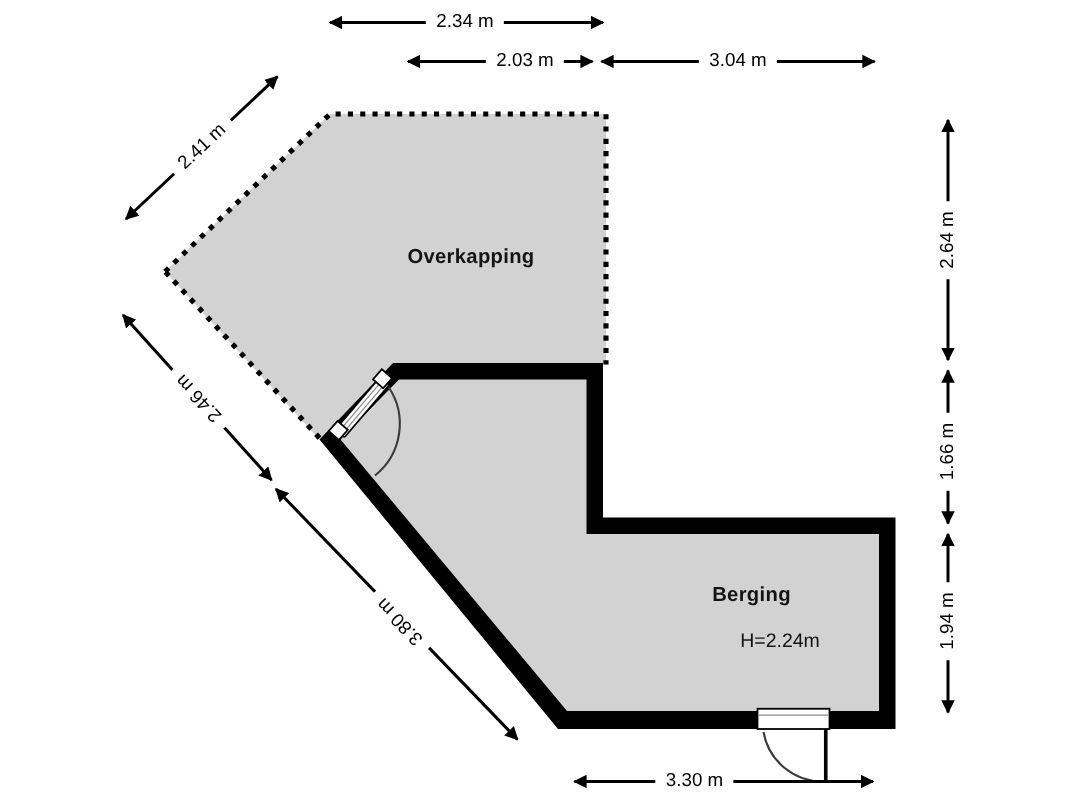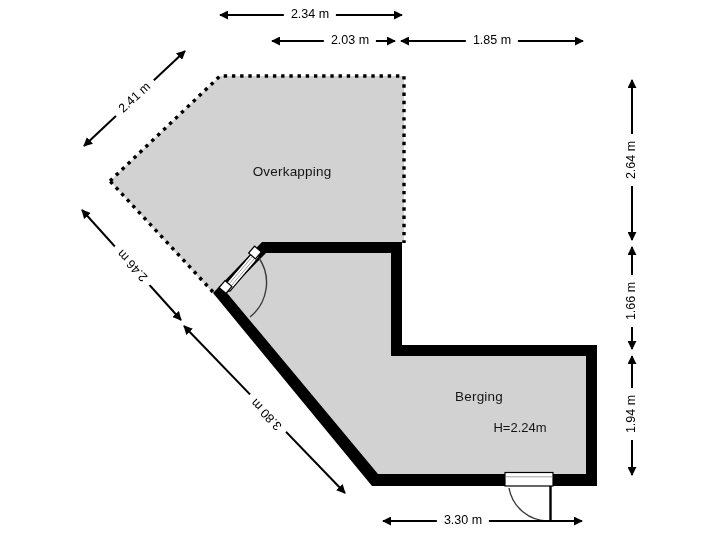--- a/index.html
+++ b/index.html
@@ -19,24 +19,25 @@
     font-size:12.5px;
     line-height:1.25;
     color:#000000;
     white-space:nowrap;
     text-align:center;
   }
   .room-label{
     position:absolute;
     transform:translate(-50%,-50%);
     font-size:13.5px;
-    font-weight:normal;
+    font-weight:bold;
     color:#141414;
     white-space:nowrap;
     letter-spacing:.2px;
+    margin-left:22px;
   }
   .room-note{
     position:absolute;
     transform:translate(-50%,-50%);
     font-size:13px;
     font-weight:normal;
     color:#141414;
     white-space:nowrap;
     margin-left:36px;
   }
@@ -96,21 +97,21 @@
     <line class="dim" x1="632" y1="356" x2="632" y2="475" marker-start="url(#arr)" marker-end="url(#arr)"></line>
     <line class="dim" x1="383" y1="521" x2="582" y2="521" marker-start="url(#arr)" marker-end="url(#arr)"></line>
   </svg>
 
   <div class="room-label" style="left:292px;top:171px;">Overkapping</div>
   <div class="room-label" style="left:479px;top:396px;">Berging</div>
   <div class="room-note" style="left:484px;top:427px;">H=2.24m</div>
 
   <div class="pill" style="left:310px;top:15px;transform:translate(-50%,-50%);">2.34 m</div>
   <div class="pill" style="left:334px;top:41px;transform:translate(-50%,-50%);margin-left:16px;">2.03 m</div>
-  <div class="pill" style="left:492px;top:41px;transform:translate(-50%,-50%);">1.85 m</div>
+  <div class="pill" style="left:492px;top:41px;transform:translate(-50%,-50%);">3.04 m</div>
   <div class="pill" style="left:135px;top:98px;transform:translate(-50%,-50%) rotate(-43deg);">2.41 m</div>
   <div class="pill" style="left:133px;top:265px;transform:translate(-50%,-50%) rotate(-133deg);">2.46 m</div>
   <div class="pill" style="left:267px;top:414px;transform:translate(-50%,-50%) rotate(-134deg);">3.80 m</div>
   <div class="pill" style="left:632px;top:160px;transform:translate(-50%,-50%) rotate(-90deg);">2.64 m</div>
   <div class="pill" style="left:632px;top:301px;transform:translate(-50%,-50%) rotate(-90deg);">1.66 m</div>
   <div class="pill" style="left:632px;top:414px;transform:translate(-50%,-50%) rotate(-90deg);">1.94 m</div>
   <div class="pill" style="left:463px;top:521px;transform:translate(-50%,-50%);">3.30 m</div>
 
 </div>
 

